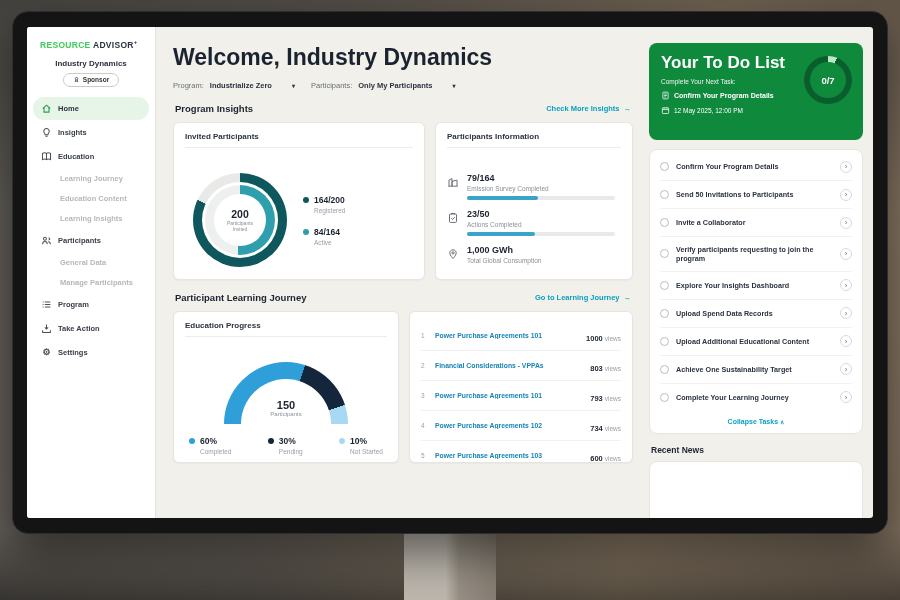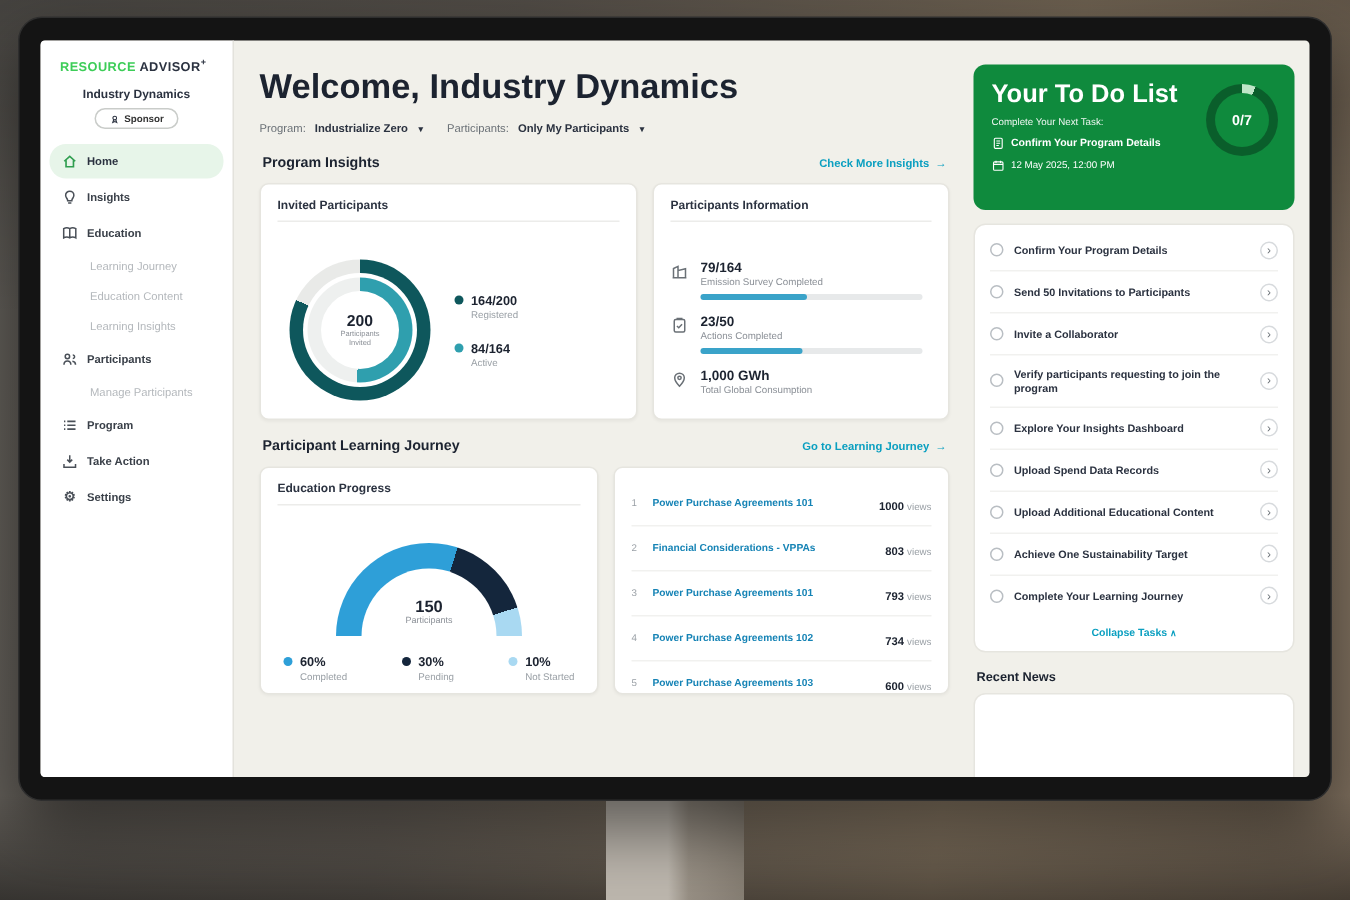--- a/index.html
+++ b/index.html
@@ -26,33 +26,33 @@
   .logo .g { color:#3dcd58; }
   .logo .d { color:#2b3240; }
   .logo .p { color:#2b3240; font-size:6px; vertical-align:super; }
   .org { text-align:center; font-size:8px; font-weight:bold; color:#2b3240; margin-top:7px; }
   .badge { margin:5px auto 10px; width:fit-content; display:flex; align-items:center; gap:3px;
     border:1px solid #c9ccc9; border-radius:9px; padding:2.5px 9px; font-size:6.5px;
     font-weight:bold; color:#333; background:#fff; }
   .badge svg { width:7px; height:7px; color:#2b3240; }
   .nav-item { display:flex; align-items:center; gap:6px; font-size:7.5px; font-weight:bold;
     color:#3a4049; padding:6px 8px; margin:1px 6px; border-radius:11px; cursor:pointer; }
-  .nav-item.sub { color:#b4b8bc; font-weight:normal; padding:5px 8px 5px 27px; }
+  .nav-item.sub { color:#b4b8bc; font-weight:bold; padding:5px 8px 5px 27px; }
   .nav-item.active { background:#e7f5e9; color:#2b3240; }
   .nav-icon { width:11px; height:11px; display:inline-flex; color:#4a5058; flex:none;
     align-items:center; justify-content:center; font-size:9px; line-height:1; }
   .nav-item.active .nav-icon { color:#2f9e4f; }
   .nav-icon svg { width:11px; height:11px; }
 
   
   .main { flex:1; padding:13px 14px 0 17px; min-width:0; }
   .page-title { font-size:23px; color:#1c2330; font-weight:bold; margin:4px 0 10px; }
   .filters { display:flex; align-items:center; gap:6px; font-size:7.5px; margin-bottom:13px; }
   .f-label { color:#6a7076; }
-  .f-value { font-weight:bold; color:#2b3240; display:flex; align-items:center; gap:7px;
+  .f-value { font-weight:bold; color:#2b3240; display:flex; align-items:center; gap:20px;
     cursor:pointer; margin-right:10px; }
   .chev { font-size:6px; color:#2b3240; }
   .section-head { display:flex; justify-content:space-between; align-items:center; margin:4px 2px 8px; }
   .section-head h2 { font-size:9.5px; color:#1c2330; }
   .link { color:#0a9fc0; font-size:7.5px; font-weight:bold; display:flex; gap:4px;
     align-items:center; cursor:pointer; text-decoration:none; }
   .cards-row { display:flex; gap:10px; margin-bottom:12px; }
   .card { background:#fff; border:1px solid #e6e5df; border-radius:6px; padding:9px 11px;
     box-shadow:0 1px 2px rgba(0,0,0,.04); }
   .card-title { font-size:8px; font-weight:bold; color:#2b3240; padding-bottom:6px;
@@ -199,20 +199,23 @@
           <div class="nav-item">
             <span class="nav-icon">
                 <svg viewBox="0 0 12 12" fill="none" stroke="currentColor" stroke-width="1.1">
                   <circle cx="4.3" cy="4" r="1.6"></circle>
                   <path d="M1.8 10c0-1.7 1.1-2.8 2.5-2.8S6.8 8.3 6.8 10M8.2 5.5a1.3 1.3 0 1 0 0-2.6M7.9 7.4c1.3.1 2.3 1.2 2.3 2.6"></path>
                 </svg>
               </span>
             <span>Participants</span>
           </div>
           <div class="nav-item sub">
+            <span>General Data</span>
+          </div>
+          <div class="nav-item sub">
             <span>Manage Participants</span>
           </div>
           <div class="nav-item">
             <span class="nav-icon">
                 <svg viewBox="0 0 12 12" fill="none" stroke="currentColor" stroke-width="1.2">
                   <path d="M1.8 3.2h1M4.2 3.2h6M1.8 6h1M4.2 6h6M1.8 8.8h1M4.2 8.8h6"></path>
                 </svg>
               </span>
             <span>Program</span>
           </div>

